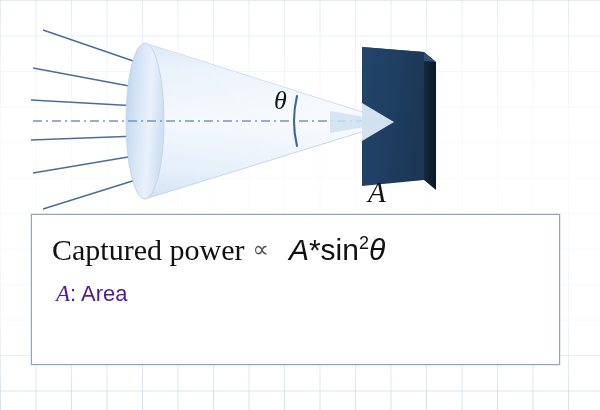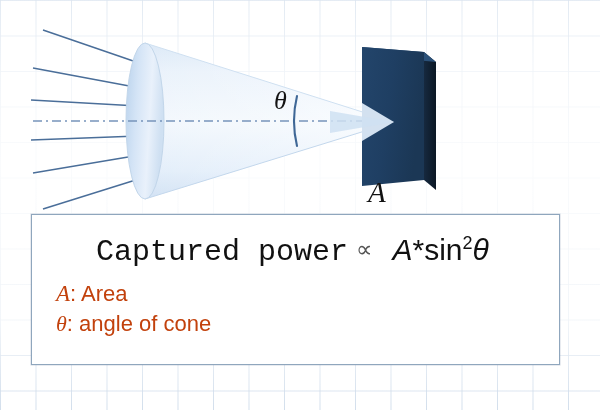--- a/index.html
+++ b/index.html
@@ -53,21 +53,21 @@
   }
   .formula-line {
     position: absolute;
     left: 20px;
     top: 18px;
     white-space: nowrap;
     color: #111111;
     font-size: 30px;
     letter-spacing: 0px;
   }
-  .formula-line .lhs { font-family: Liberation Mono, monospace; margin-left: 44px; }
+  .formula-line .lhs { font-family: Liberation Serif, serif; }
   .formula-line .prop {
     font-size: 23px;
     color: #555555;
     padding: 0 4px 0 8px;
     position: relative;
     top: -3px;
   }
   .formula-line .rhs {
     padding-left: 16px;
     font-family: "Liberation Sans", sans-serif;
@@ -79,21 +79,21 @@
   }
   .formula-line .sup {
     font-size: 18px;
     vertical-align: super;
     line-height: 0;
   }
   .legend-line {
     position: absolute;
     left: 24px;
     white-space: nowrap;
-    color: #c2410c;
+    color: #4c1d95;
     font-size: 22px;
   }
   #legend-area  { top: 66px; }
   #legend-angle { top: 96px; }
   .legend-line .sym {
     font-style: italic;
     font-family: "Liberation Serif", serif;
     font-size: 23px;
   }
   .legend-line .symgreek {
@@ -224,20 +224,16 @@
 
     <div class="formula-line">
       <span class="lhs">Captured power</span><span class="prop">∝</span><span class="rhs"><span class="ital">A</span><span>*</span><span>sin</span><span class="sup">2</span><span class="ital">θ</span></span>
     </div>
 
     <div class="legend-line" id="legend-area">
       <span class="sym">A</span><span>:</span>
       <span class="desc">Area</span>
     </div>
 
-    <div class="legend-line" id="legend-angle">
-      <span class="symgreek">θ</span><span>:</span>
-      <span class="desc">angle of cone</span>
-    </div>
 
   </div>
 
 </div>
 
 </body></html>

